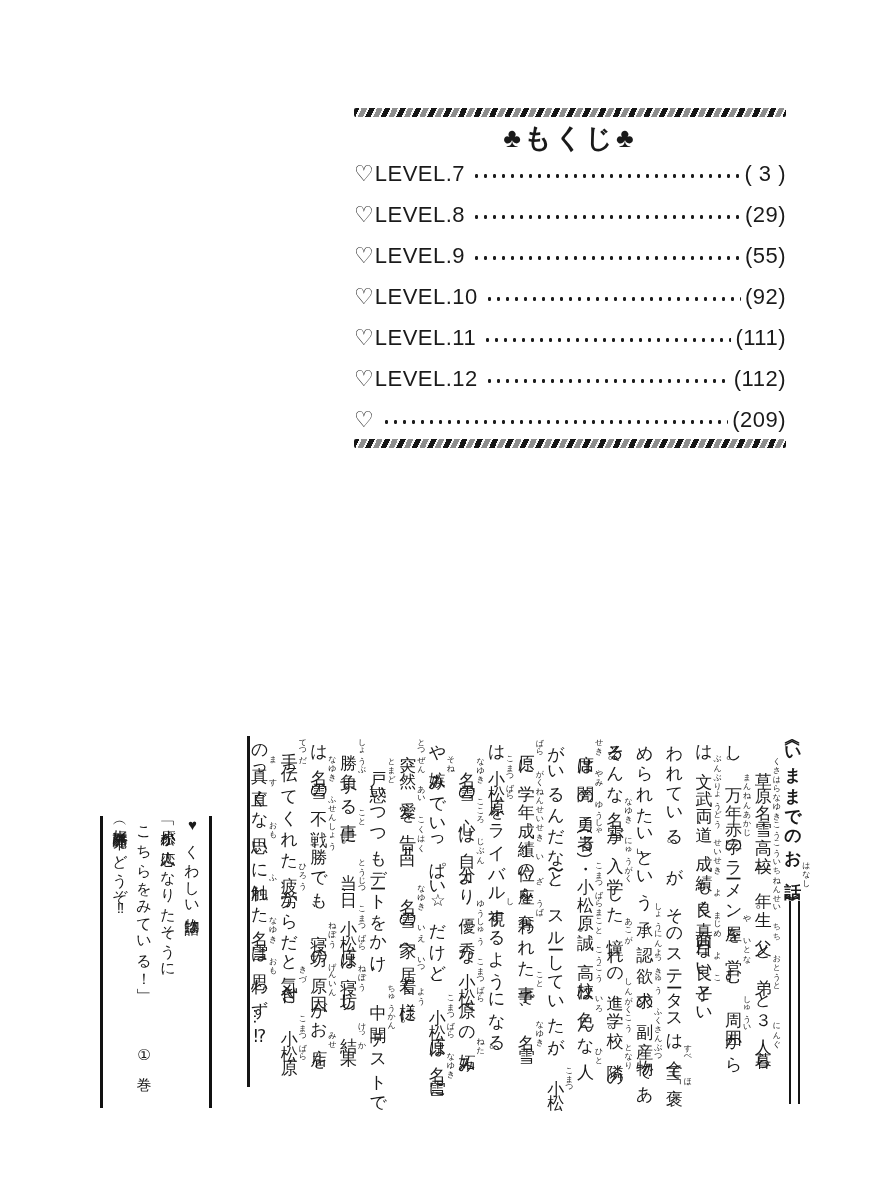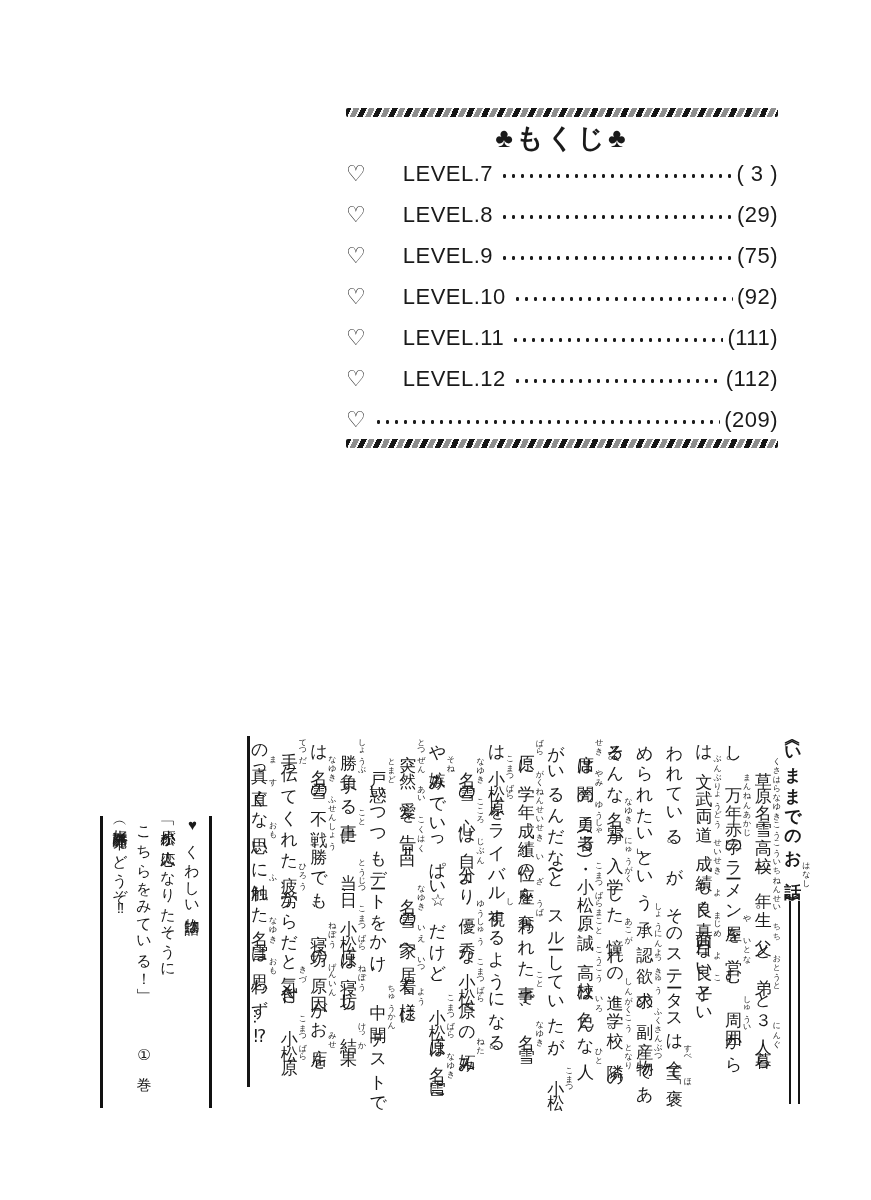--- a/index.html
+++ b/index.html
@@ -1,30 +1,30 @@
 <!DOCTYPE html>
 <html><head>
 <meta charset="utf-8">
 <style>
   html,body{margin:0;padding:0;background:#e8e8e8;}
   #page{position:relative;width:871px;height:1200px;background:#ffffff;overflow:hidden;
         font-family:"Liberation Sans","DejaVu Sans",sans-serif;color:#1a1a1a;}
 
   
-  .toc{position:absolute;left:346px;top:108px;width:432px;}
+  .toc{position:absolute;left:354px;top:108px;width:432px;}
   .deco{height:9px;background:repeating-linear-gradient(115deg,
         #161616 0 5px,#fbfbfb 5px 7px,#8e8e8e 7px 12px,#fbfbfb 12px 14px);
         border-radius:2px;}
   .toc-title{margin:6px 0 0 0;text-align:center;font-size:27px;font-weight:bold;
         letter-spacing:3px;line-height:30px;}
   .toc-list{display:flex;flex-direction:column;justify-content:space-between;
         height:272px;margin:8px 0 6px 0;}
   .toc-row{display:flex;align-items:center;font-size:22px;line-height:26px;}
   .toc-heart{margin-right:1px;}
-  .toc-label{white-space:pre;letter-spacing:.5px;margin-left:36px;}
+  .toc-label{white-space:pre;letter-spacing:.5px;}
   .leader{flex:1;height:6px;align-self:center;margin:4px 4px 0 5px;
         background-image:radial-gradient(circle,#1c1c1c 1.7px,transparent 2px);
         background-size:9px 6px;background-position:2px 50%;background-repeat:repeat-x;}
   .toc-page{white-space:pre;letter-spacing:.5px;}
   .vcol{writing-mode:vertical-rl;-webkit-writing-mode:vertical-rl;overflow:visible;}
   ruby rt{font-size:8px;letter-spacing:0;font-weight:normal;}
 
   
   .story{position:absolute;left:247px;top:733px;width:563px;height:377px;
          display:flex;flex-direction:row-reverse;justify-content:space-between;}
@@ -61,21 +61,21 @@
         <div class="toc-row">
           <span class="toc-heart">♡</span>
           <span class="toc-label">LEVEL.8</span>
           <span class="leader"></span>
           <span class="toc-page">(29)</span>
         </div>
         <div class="toc-row">
           <span class="toc-heart">♡</span>
           <span class="toc-label">LEVEL.9</span>
           <span class="leader"></span>
-          <span class="toc-page">(75)</span>
+          <span class="toc-page">(55)</span>
         </div>
         <div class="toc-row">
           <span class="toc-heart">♡</span>
           <span class="toc-label">LEVEL.10</span>
           <span class="leader"></span>
           <span class="toc-page">(92)</span>
         </div>
         <div class="toc-row">
           <span class="toc-heart">♡</span>
           <span class="toc-label">LEVEL.11</span>

